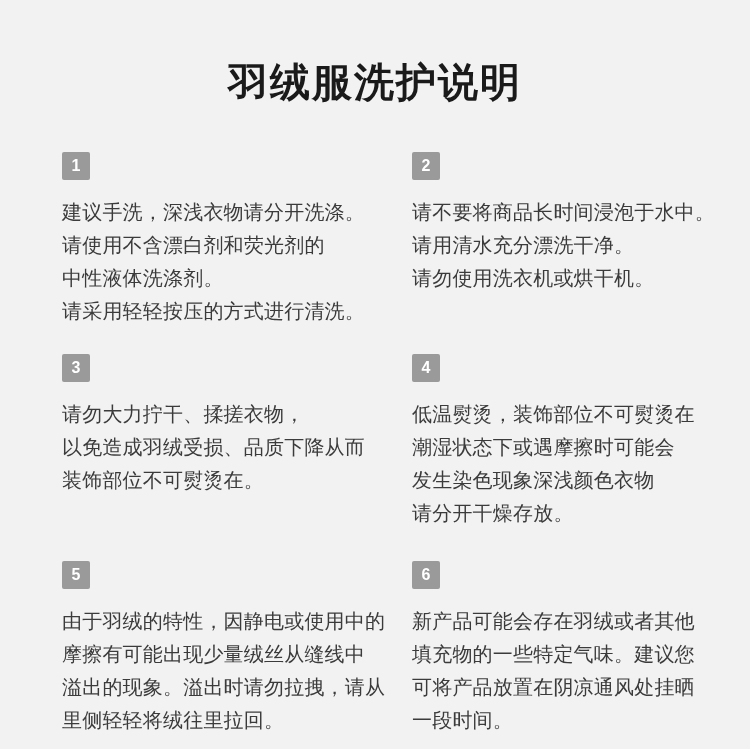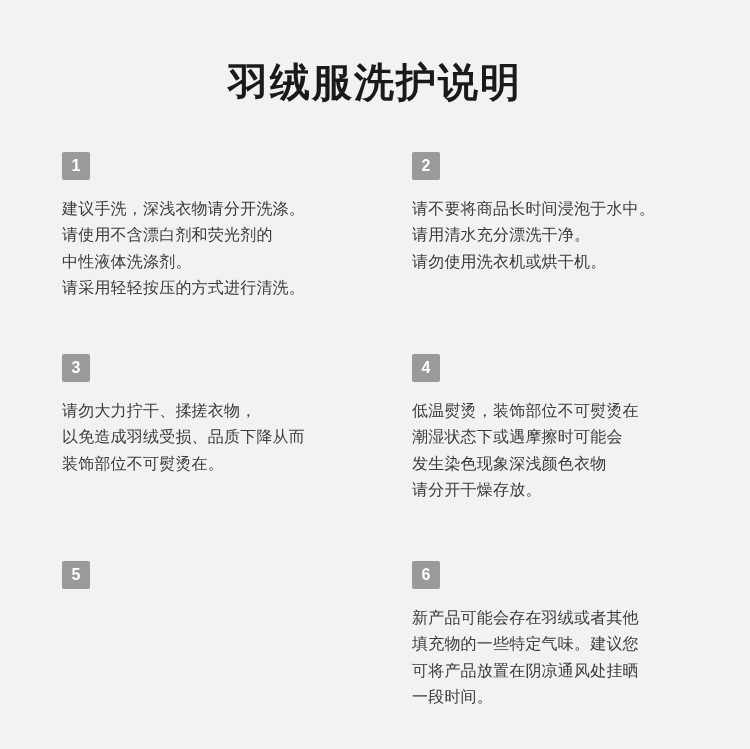--- a/index.html
+++ b/index.html
@@ -50,21 +50,21 @@
     font-size: 16px;
     font-weight: bold;
     text-align: center;
     line-height: 28px;
     border-radius: 2px;
     padding: 0 4px;
     box-sizing: border-box;
   }
   .text {
     margin-top: 16px;
-    font-size: 16px;
+    font-size: 20px;
     line-height: 1.65;
     color: #3b3b3b;
     white-space: pre-line;
     letter-spacing: 0.2px;
   }
   .cell-spacer-1 { min-height: 180px; }
   .cell-spacer-2 { min-height: 185px; }
   .cell-spacer-3 { min-height: 170px; }
 </style>
 </head>
@@ -101,20 +101,24 @@
     <div class="cell cell-spacer-2">
       <div class="badge">4</div>
       <div class="text">低温熨烫，装饰部位不可熨烫在
 潮湿状态下或遇摩擦时可能会
 发生染色现象深浅颜色衣物
 请分开干燥存放。</div>
     </div>
 
     <div class="cell cell-spacer-3">
       <div class="badge">5</div>
+      <div class="text">由于羽绒的特性，因静电或使用中的
+摩擦有可能出现少量绒丝从缝线中
+溢出的现象。溢出时请勿拉拽，请从
+里侧轻轻将绒往里拉回。</div>
     </div>
 
     <div class="cell cell-spacer-3">
       <div class="badge">6</div>
       <div class="text">新产品可能会存在羽绒或者其他
 填充物的一些特定气味。建议您
 可将产品放置在阴凉通风处挂晒
 一段时间。</div>
     </div>
 

